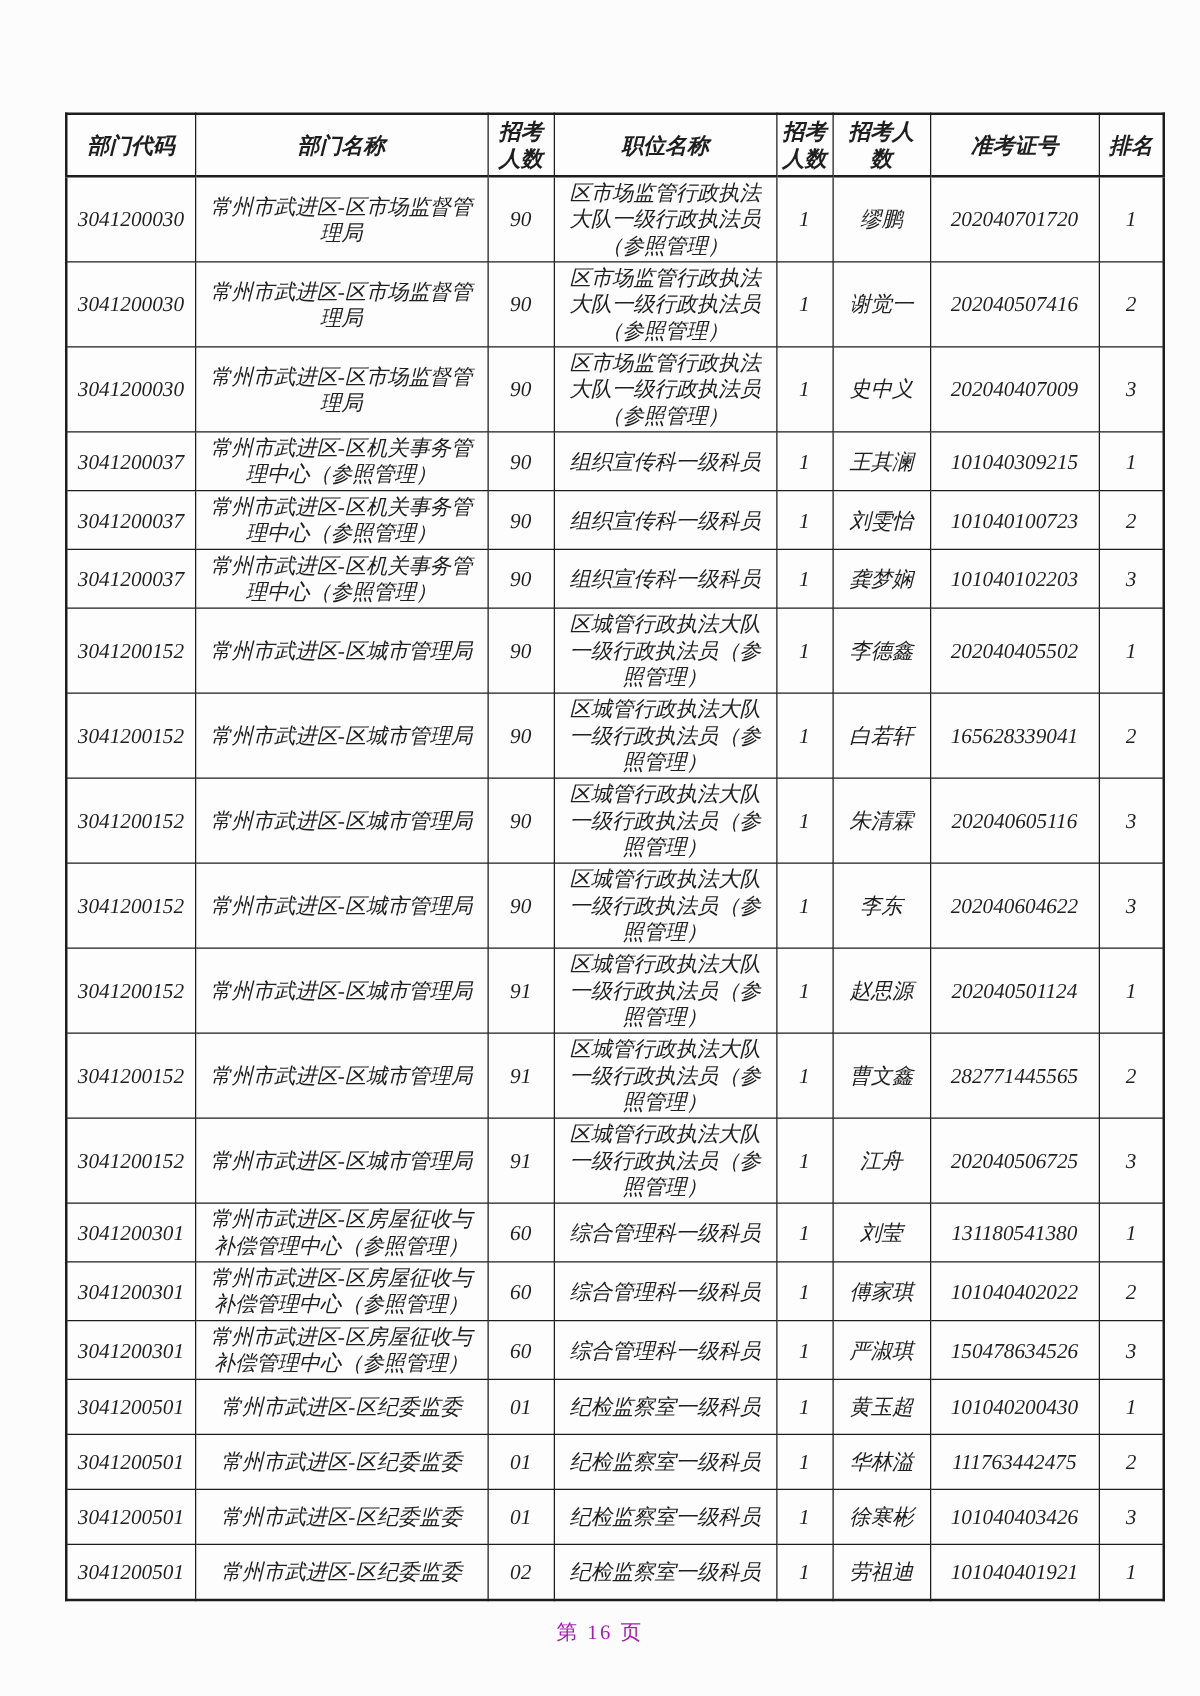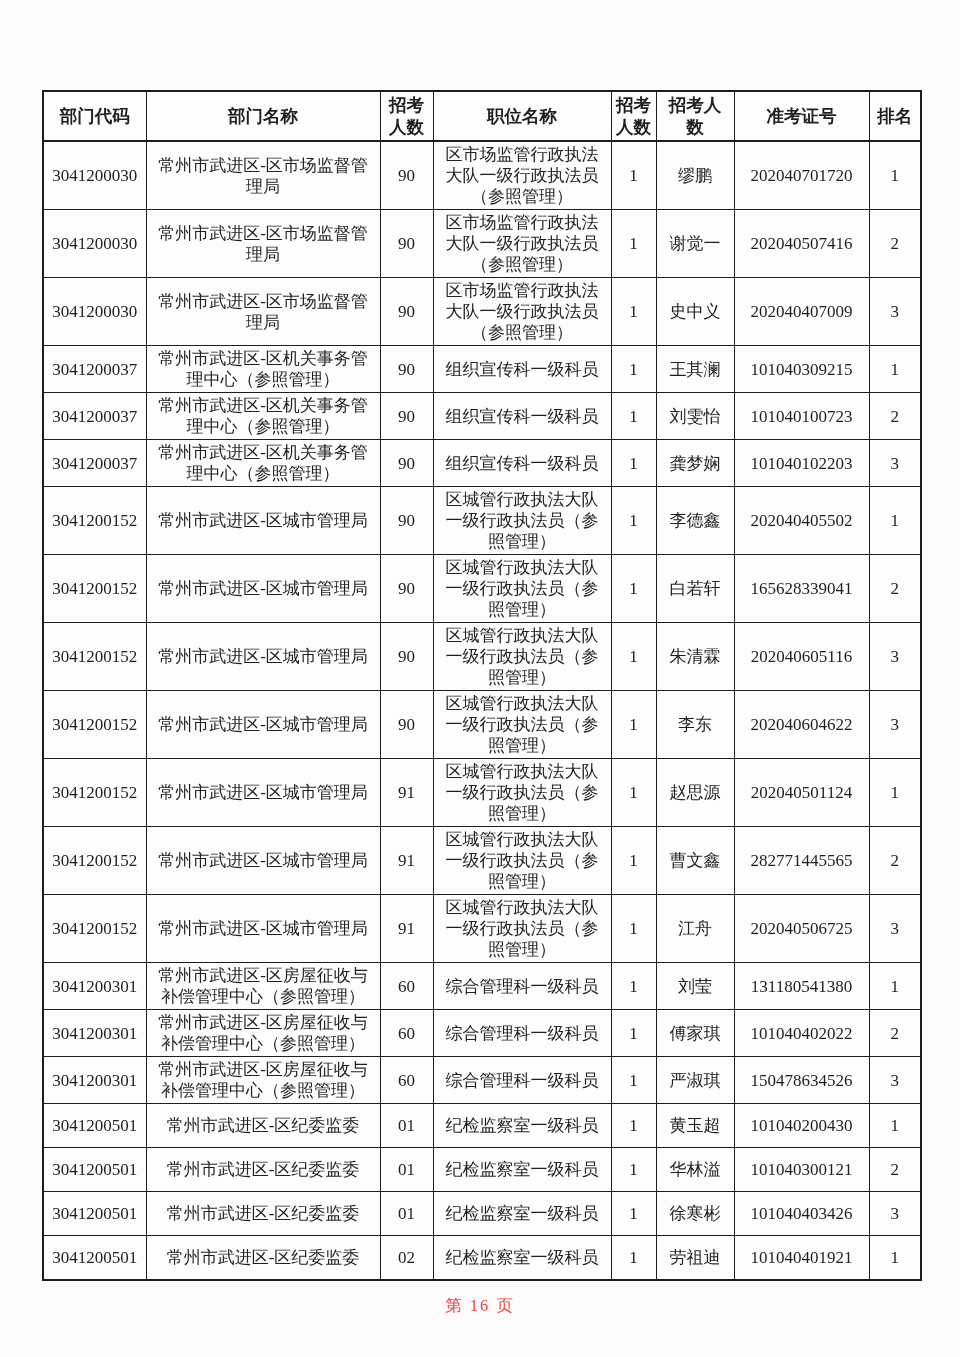--- a/index.html
+++ b/index.html
@@ -7,23 +7,24 @@
   body {
     width: 960px;
     height: 1357px;
     position: relative;
     font-family: "Liberation Serif", "DejaVu Serif", serif;
     color: #1f1f1f;
     background: #fcfcfc;
   }
   .sheet {
     position: absolute;
-    left: 42px;
+    left: 52px;
     top: 90px;
     width: 720px;
+    font-style: italic;
   }
   table.results {
     width: 878px;
     table-layout: fixed;
     border-collapse: collapse;
     border: 2px solid #1d1d1d;
     background: #fdfdfd;
   }
   col.c1 { width: 103px; }
   col.c2 { width: 234px; }
@@ -51,21 +52,21 @@
   }
   tbody tr { height: 44px; }
   .page-footer {
     position: absolute;
     left: 0;
     top: 1295px;
     width: 100%;
     text-align: center;
     font-size: 16.5px;
     letter-spacing: 2px;
-    color: #ef4444;
+    color: #a21caf;
   }
 </style>
 </head>
 <body>
 
 <div class="sheet">
   <table class="results">
     <colgroup>
       <col class="c1">
         <col class="c2">
@@ -259,21 +260,21 @@
           <td>101040200430</td>
           <td>1</td>
         </tr>
         <tr>
           <td>3041200501</td>
           <td>常州市武进区-区纪委监委</td>
           <td>01</td>
           <td>纪检监察室一级科员</td>
           <td>1</td>
           <td>华林溢</td>
-          <td>101040300121</td>
+          <td>111763442475</td>
           <td>2</td>
         </tr>
         <tr>
           <td>3041200501</td>
           <td>常州市武进区-区纪委监委</td>
           <td>01</td>
           <td>纪检监察室一级科员</td>
           <td>1</td>
           <td>徐寒彬</td>
           <td>101040403426</td>

